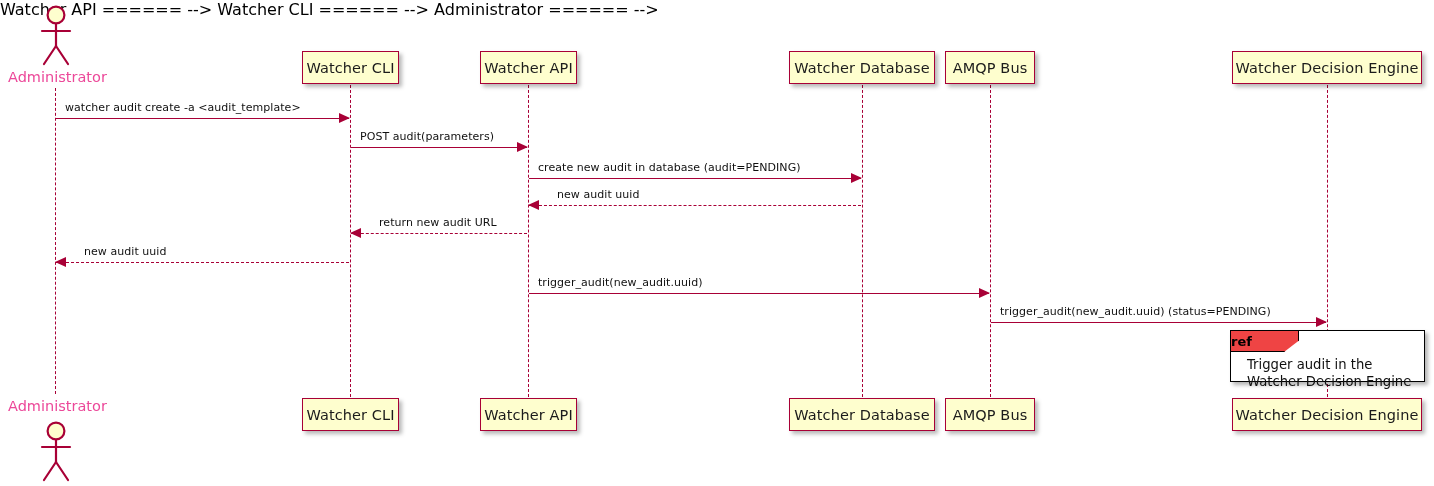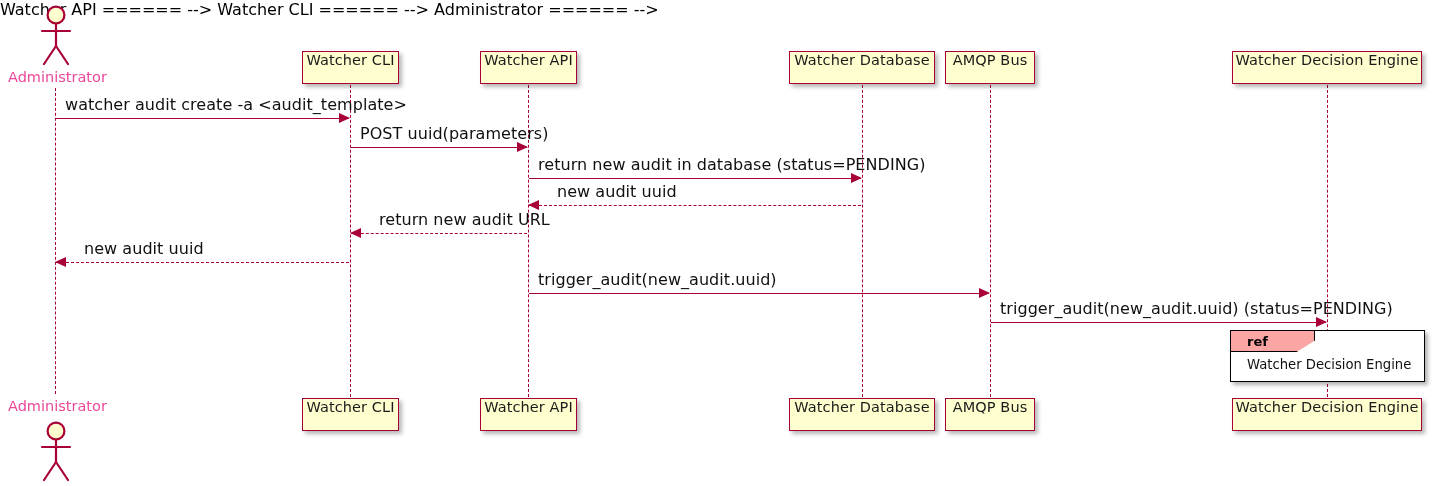--- a/index.html
+++ b/index.html
@@ -8,21 +8,21 @@
     font-family:"DejaVu Sans","Liberation Sans",sans-serif;
     color:#000000;
   }
   #diagram{position:absolute;inset:0;}
 
   
   .pbox{
     position:absolute;box-sizing:border-box;
     background:#FEFECE;border:1.5px solid #A80036;
     box-shadow:3px 3px 4px rgba(0,0,0,0.28);
-    display:flex;justify-content:center;
+    display:flex;align-items:center;justify-content:center;
     font-size:14.5px;color:#1b1b1b;white-space:nowrap;
     letter-spacing:0.1px;
   }
 
   
   .lifeline{
     position:absolute;width:0;border-left:1.4px dashed #A80036;
   }
 
   
@@ -39,37 +39,37 @@
   }
   .msg.dashed .line{border-top:1.5px dashed #A80036;}
   .msg .head{
     position:absolute;top:-5.5px;width:0;height:0;
     border-top:5.5px solid transparent;
     border-bottom:5.5px solid transparent;
   }
   .msg .head.right{right:-1px;border-left:11px solid #A80036;}
   .msg .head.left{left:-1px;border-right:11px solid #A80036;}
   .msg .label{
-    position:absolute;bottom:4px;font-size:16px;color:#101010;
+    position:absolute;bottom:4px;font-size:11px;color:#101010;
     white-space:nowrap;letter-spacing:0.05px;
   }
   .msg .label.from-left{left:9px;}
   .msg .label.to-left{left:28px;}
 
   
   .ref{
     position:absolute;box-sizing:border-box;
     background:#FFFFFF;border:1.6px solid #000000;
     box-shadow:3px 3px 4px rgba(0,0,0,0.30);
   }
   .ref-tab{
     position:absolute;left:0;top:0;height:20px;
-    background:#fca5a5;border-right:1.6px solid #000000;
+    background:#ef4444;border-right:1.6px solid #000000;
     border-bottom:1.6px solid #000000;
-    display:flex;align-items:center;padding:0 7px 0 16px;
+    display:flex;align-items:center;padding:0 7px 0 0;
     font-size:13px;font-weight:bold;color:#000;
     clip-path:polygon(0 0,100% 0,100% 45%,78% 100%,0 100%);
   }
   .ref-body{
     position:absolute;left:0;right:0;top:22px;
     padding:3px 10px 0 16px;
     font-size:13.2px;line-height:17px;color:#101010;
   }
   .ref-body div{white-space:nowrap;}
 </style>
@@ -152,28 +152,28 @@
   <div class="msg" style="left:56px;top:118px;width:293px;">
     <div class="line"></div>
     <div class="head right"></div>
     <div class="label from-left">watcher audit create -a &lt;audit_template&gt;</div>
   </div>
 
   
   <div class="msg" style="left:351px;top:147px;width:176px;">
     <div class="line"></div>
     <div class="head right"></div>
-    <div class="label from-left">POST uuid(parameters)</div>
+    <div class="label from-left">POST audit(parameters)</div>
   </div>
 
   
   <div class="msg" style="left:529px;top:178px;width:332px;">
     <div class="line"></div>
     <div class="head right"></div>
-    <div class="label from-left">return new audit in database (status=PENDING)</div>
+    <div class="label from-left">create new audit in database (audit=PENDING)</div>
   </div>
 
    Watcher API ====== --&gt;
   <div class="msg dashed" style="left:529px;top:205px;width:332px;">
     <div class="line"></div>
     <div class="head left"></div>
     <div class="label to-left">new audit uuid</div>
   </div>
 
    Watcher CLI ====== --&gt;
@@ -201,17 +201,18 @@
   <div class="msg" style="left:991px;top:322px;width:335px;">
     <div class="line"></div>
     <div class="head right"></div>
     <div class="label from-left">trigger_audit(new_audit.uuid) (status=PENDING)</div>
   </div>
 
   
   <div class="ref" style="left:1230px;top:330px;width:195px;height:52px;">
     <div class="ref-tab" style="width:60px;">ref</div>
     <div class="ref-body">
+      <div>Trigger audit in the</div>
       <div>Watcher Decision Engine</div>
     </div>
   </div>
 
 </div>
 
 </body></html>

